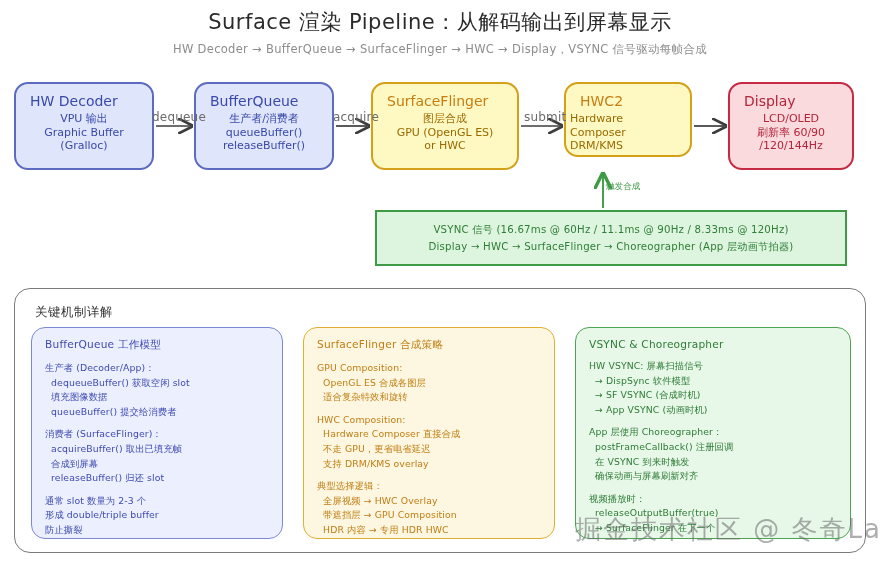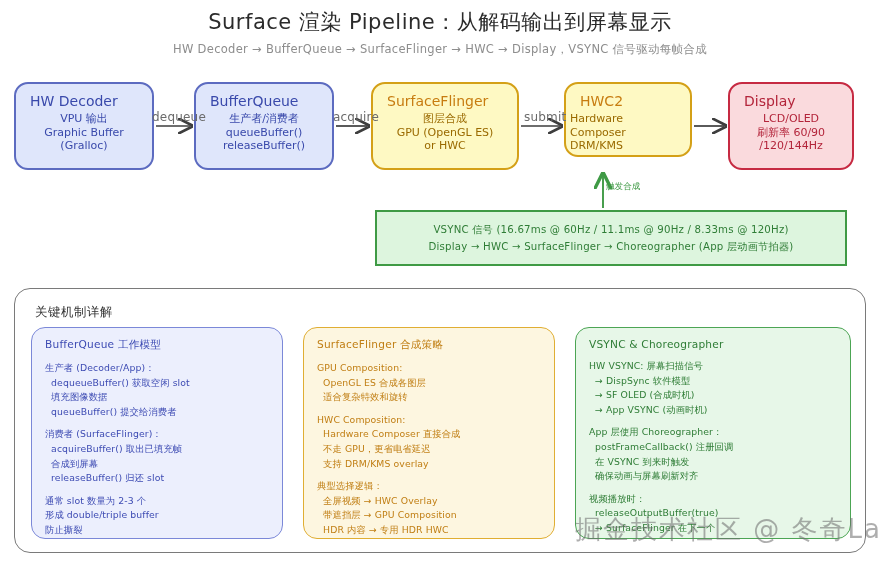--- a/index.html
+++ b/index.html
@@ -274,21 +274,21 @@
           <li>  带遮挡层 → GPU Composition</li>
           <li>  HDR 内容 → 专用 HDR HWC</li>
         </ul>
     </div>
 
     <div class="card c-green">
       <div class="card-title">VSYNC &amp; Choreographer</div>
       <ul>
           <li>HW VSYNC: 屏幕扫描信号</li>
           <li>  → DispSync 软件模型</li>
-          <li>  → SF OLED (合成时机)</li>
+          <li>  → SF VSYNC (合成时机)</li>
           <li>  → App VSYNC (动画时机)</li>
           <li class="gap"> </li>
           <li>App 层使用 Choreographer：</li>
           <li>  postFrameCallback() 注册回调</li>
           <li>  在 VSYNC 到来时触发</li>
           <li>  确保动画与屏幕刷新对齐</li>
           <li class="gap"> </li>
           <li>视频播放时：</li>
           <li>  releaseOutputBuffer(true)</li>
           <li>  → SurfaceFlinger 在下一个</li>

